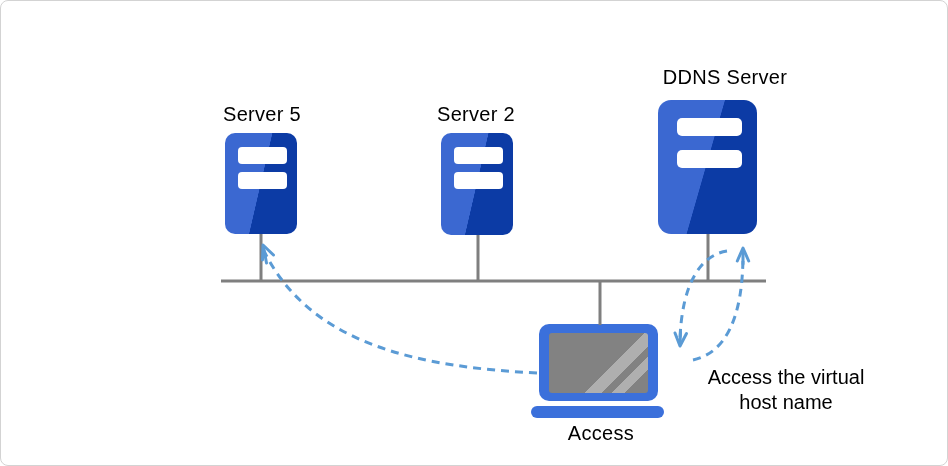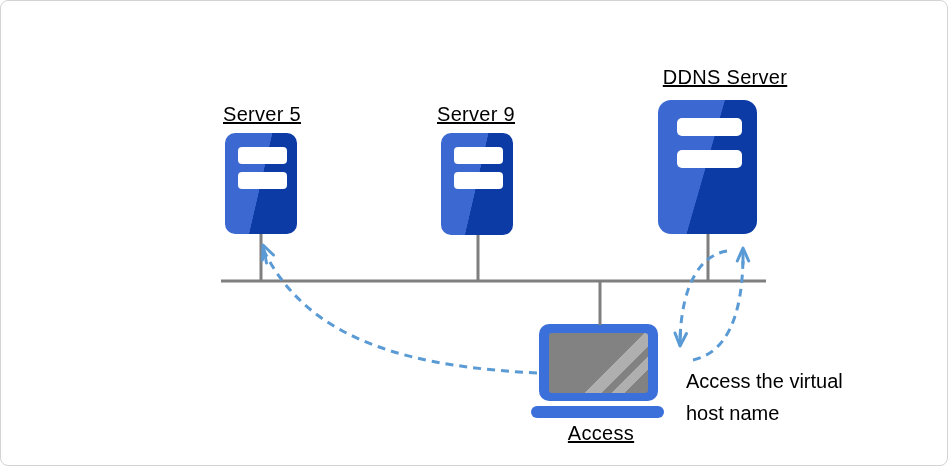--- a/index.html
+++ b/index.html
@@ -52,29 +52,29 @@
     stroke-linejoin: round;
   }
   .node-label {
     position: absolute;
     transform: translateX(-50%);
     font-size: 20px;
     letter-spacing: 0.3px;
     color: var(--label_text);
     white-space: nowrap;
     line-height: 1.1;
-    text-decoration: underline;
   }
   .note-label {
     position: absolute;
     transform: translateX(-50%);
     font-size: 20px;
     color: var(--label_text);
+    text-align: center;
     width: 200px;
-    line-height: 32px;
+    line-height: 25px;
   }
   
   .server-icon {
     position: absolute;
     border-radius: 10px;
     background: linear-gradient(103deg, var(--server_light) 0%, var(--server_light) 49.5%, var(--server_dark) 50%);
   }
   .server-icon.large { border-radius: 13px; background: linear-gradient(106deg, var(--server_light) 0%, var(--server_light) 48.5%, var(--server_dark) 49%); }
   .server-bar {
     position: absolute;
@@ -111,21 +111,21 @@
     background: var(--laptop_frame);
     border-radius: 6px;
   }
 </style>
 </head>
 <body>
 
 <div class="canvas">
 
   <div class="node-label" style="left:261px; top:102px;">Server 5</div>
-  <div class="node-label" style="left:475px; top:102px;">Server 9</div>
+  <div class="node-label" style="left:475px; top:102px;">Server 2</div>
   <div class="node-label" style="left:724px; top:65px;">DDNS Server</div>
   <div class="node-label" style="left:600px; top:421px;">Access</div>
   <div class="note-label" style="left:785px; top:364px;">Access the virtual host name</div>
 
   <div class="server-icon" style="left:224px; top:132px; width:72px; height:101px;">
     <div class="server-bar" style="left:13px; top:14px; width:49px; height:17px;"></div>
     <div class="server-bar" style="left:13px; top:39px; width:49px; height:17px;"></div>
   </div>
 
   <div class="server-icon" style="left:440px; top:132px; width:72px; height:102px;">

